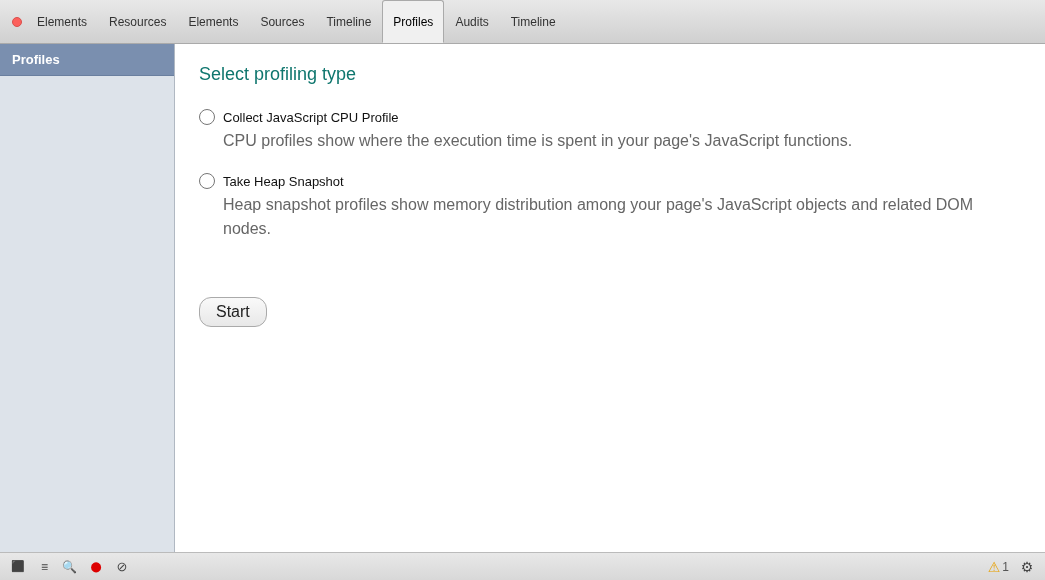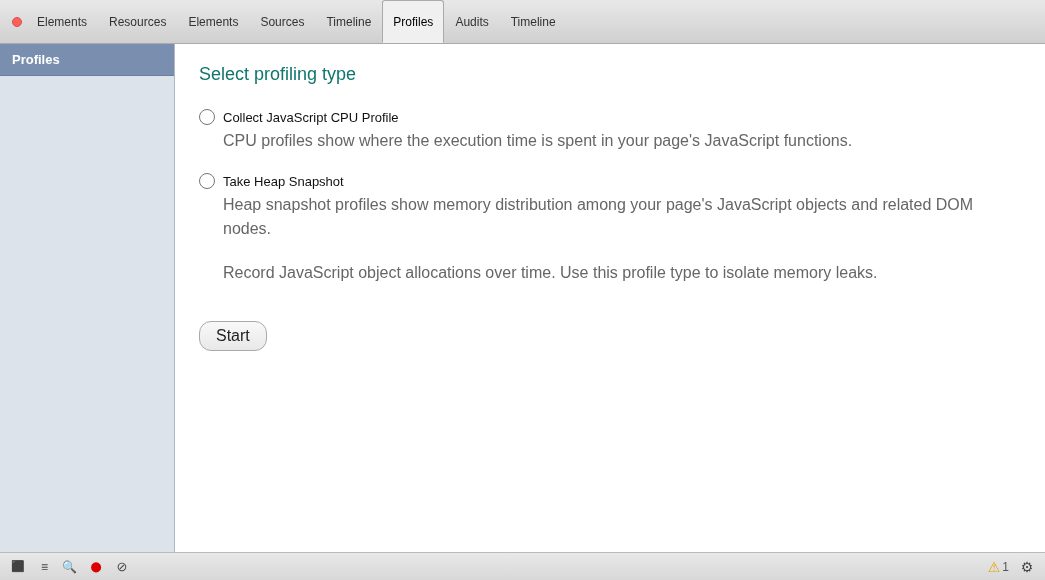--- a/index.html
+++ b/index.html
@@ -262,21 +262,20 @@
     <div class="profile-option">
       <div class="profile-option-row">
         <input type="radio" name="profile-type" id="radio-heap-snapshot" style="">
         <label class="profile-option-label" for="radio-heap-snapshot">Take Heap Snapshot</label>
       </div>
       <div class="profile-option-desc">Heap snapshot profiles show memory distribution among your page's JavaScript objects and related DOM nodes.</div>
     </div>
 
     
     <div class="profile-option">
-      <div class="profile-option-desc">Record JavaScript object allocations over time. Use this profile type to isolate memory leaks.</div>
     </div>
 
     
     <button class="start-button">Start</button>
   </div>
 </div>
 
 <div class="bottom-toolbar">
   <div class="bottom-btn">
     <span style="font-size:11px;">⬛</span>

